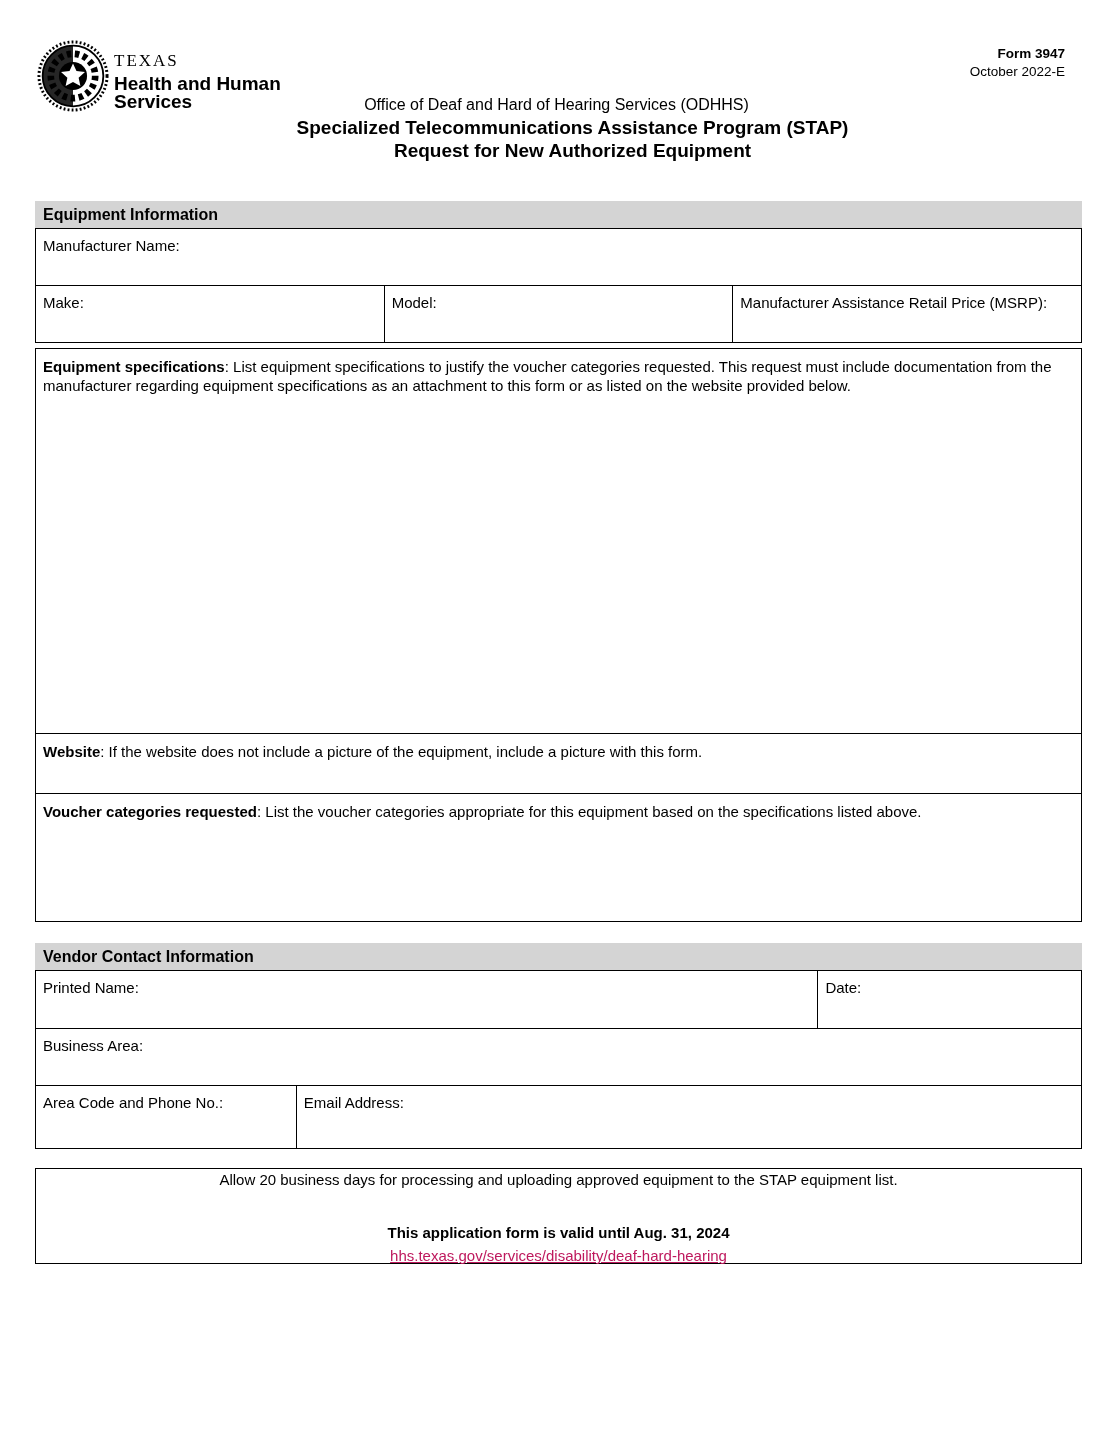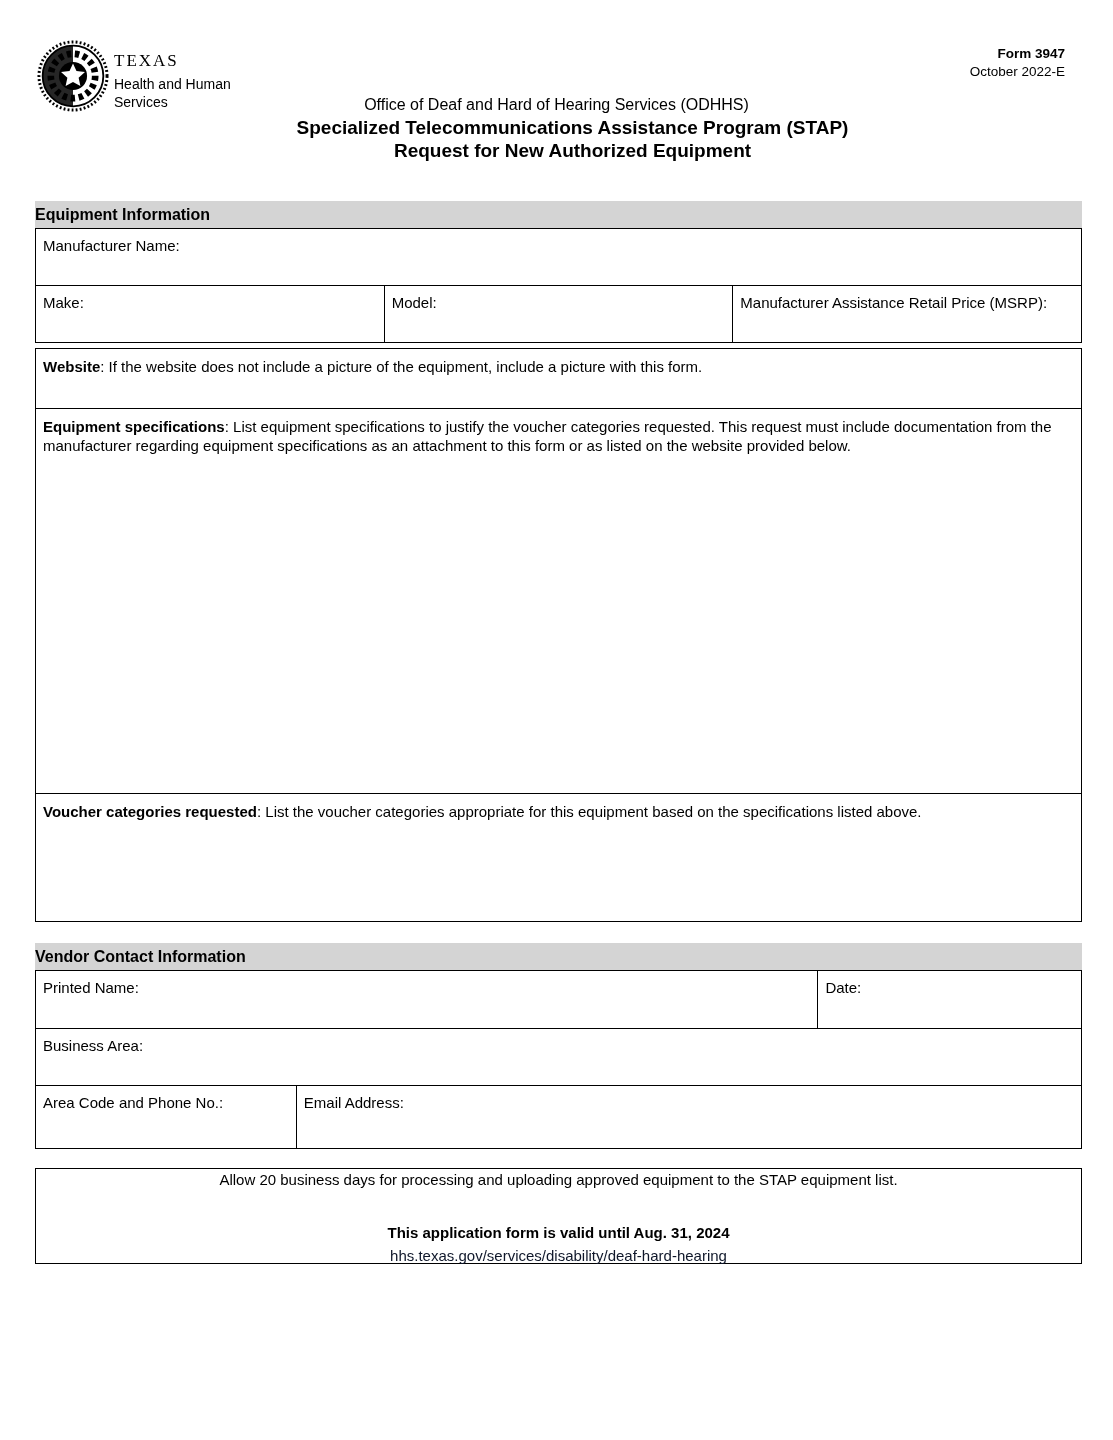--- a/index.html
+++ b/index.html
@@ -13,21 +13,21 @@
     overflow: hidden;
   }
 
   
   .logo-seal { position: absolute; left: 36px; top: 39px; width: 74px; height: 74px; }
   .logo-text { position: absolute; left: 114px; top: 52px; line-height: 1; }
   .logo-org {
     font-family: "Liberation Serif", serif;
     font-size: 17px; letter-spacing: 2px; font-weight: 500;
   }
-  .logo-sub { font-size: 14px; font-weight: normal; line-height: 18px; margin-top: 6px; }
+  .logo-sub { font-size: 19px; font-weight: bold; line-height: 18px; margin-top: 6px; }
   .form-meta {
     position: absolute; right: 48px; top: 45px;
     text-align: right; font-size: 13.5px; line-height: 18px;
   }
   .form-meta .num { font-weight: bold; }
   .title-block {
     position: absolute; left: 0; top: 94px; width: 100%;
     text-align: center;
   }
   .title-line1 { font-size: 16px; line-height: 22px; }
@@ -35,21 +35,21 @@
 
   
   .content { position: absolute; left: 35px; width: 1047px; }
   .sec-equipment  { top: 201px; }
   .sec-vendor     { top: 943px; }
   .sec-additional { top: 1168px; }
 
   .section-bar {
     height: 27px; background: #d4d4d4;
     font-size: 16px; font-weight: bold;
-    line-height: 27px; padding-left: 0;
+    line-height: 27px; padding-left: 8px;
   }
   table { border-collapse: collapse; width: 100%; table-layout: fixed; }
   td {
     border: 1.5px solid #000;
     vertical-align: top;
     font-size: 15px;
     padding: 8px 7px;
     background: #fff;
   }
   .gap5  { height: 5px; }
@@ -66,21 +66,21 @@
   
   .info-box {
     border: 1.5px solid #000;
     height: 96px;
     text-align: center;
     font-size: 15px;
     padding-top: 2px;
   }
   .info-valid { font-weight: bold; margin-top: 36px; }
   .info-link-row { margin-top: 6px; }
-  .info-link { color: #0f172a; cursor: pointer; }
+  .info-link { color: #be185d; text-decoration: underline; cursor: pointer; }
 </style>
 </head>
 <body>
 
 <div class="page">
 
   <svg class="logo-seal" viewBox="0 0 100 100" aria-hidden="true">
     <circle cx="50" cy="50" r="46" fill="none" stroke="#000" stroke-width="4" stroke-dasharray="2.5,3"></circle>
     <circle cx="50" cy="50" r="41" fill="#fff" stroke="#000" stroke-width="2.5"></circle>
     <path d="M50 9 A41 41 0 0 0 50 91 L50 9 Z" fill="#000" opacity="0.85"></path>
@@ -129,27 +129,27 @@
         </td>
       </tr>
     </tbody>
       </table>
 
     <div class="gap5"></div>
 
     <table>
       <tbody>
           <tr>
-        <td class="website-cell">
-          <span class="lead">Website</span><span>: If the website does not include a picture of the equipment, include a picture with this form.</span>
+        <td class="spec-cell">
+          <span class="lead">Equipment specifications</span><span>: List equipment specifications to justify the voucher categories requested. This request must include documentation from the manufacturer regarding equipment specifications as an attachment to this form or as listed on the website provided below.</span>
         </td>
       </tr>
       <tr>
-        <td class="spec-cell">
-          <span class="lead">Equipment specifications</span><span>: List equipment specifications to justify the voucher categories requested. This request must include documentation from the manufacturer regarding equipment specifications as an attachment to this form or as listed on the website provided below.</span>
+        <td class="website-cell">
+          <span class="lead">Website</span><span>: If the website does not include a picture of the equipment, include a picture with this form.</span>
         </td>
       </tr>
       <tr>
         <td class="voucher-cell">
           <span class="lead">Voucher categories requested</span><span>: List the voucher categories appropriate for this equipment based on the specifications listed above.</span>
         </td>
       </tr>
     </tbody>
       </table>
   </div>

